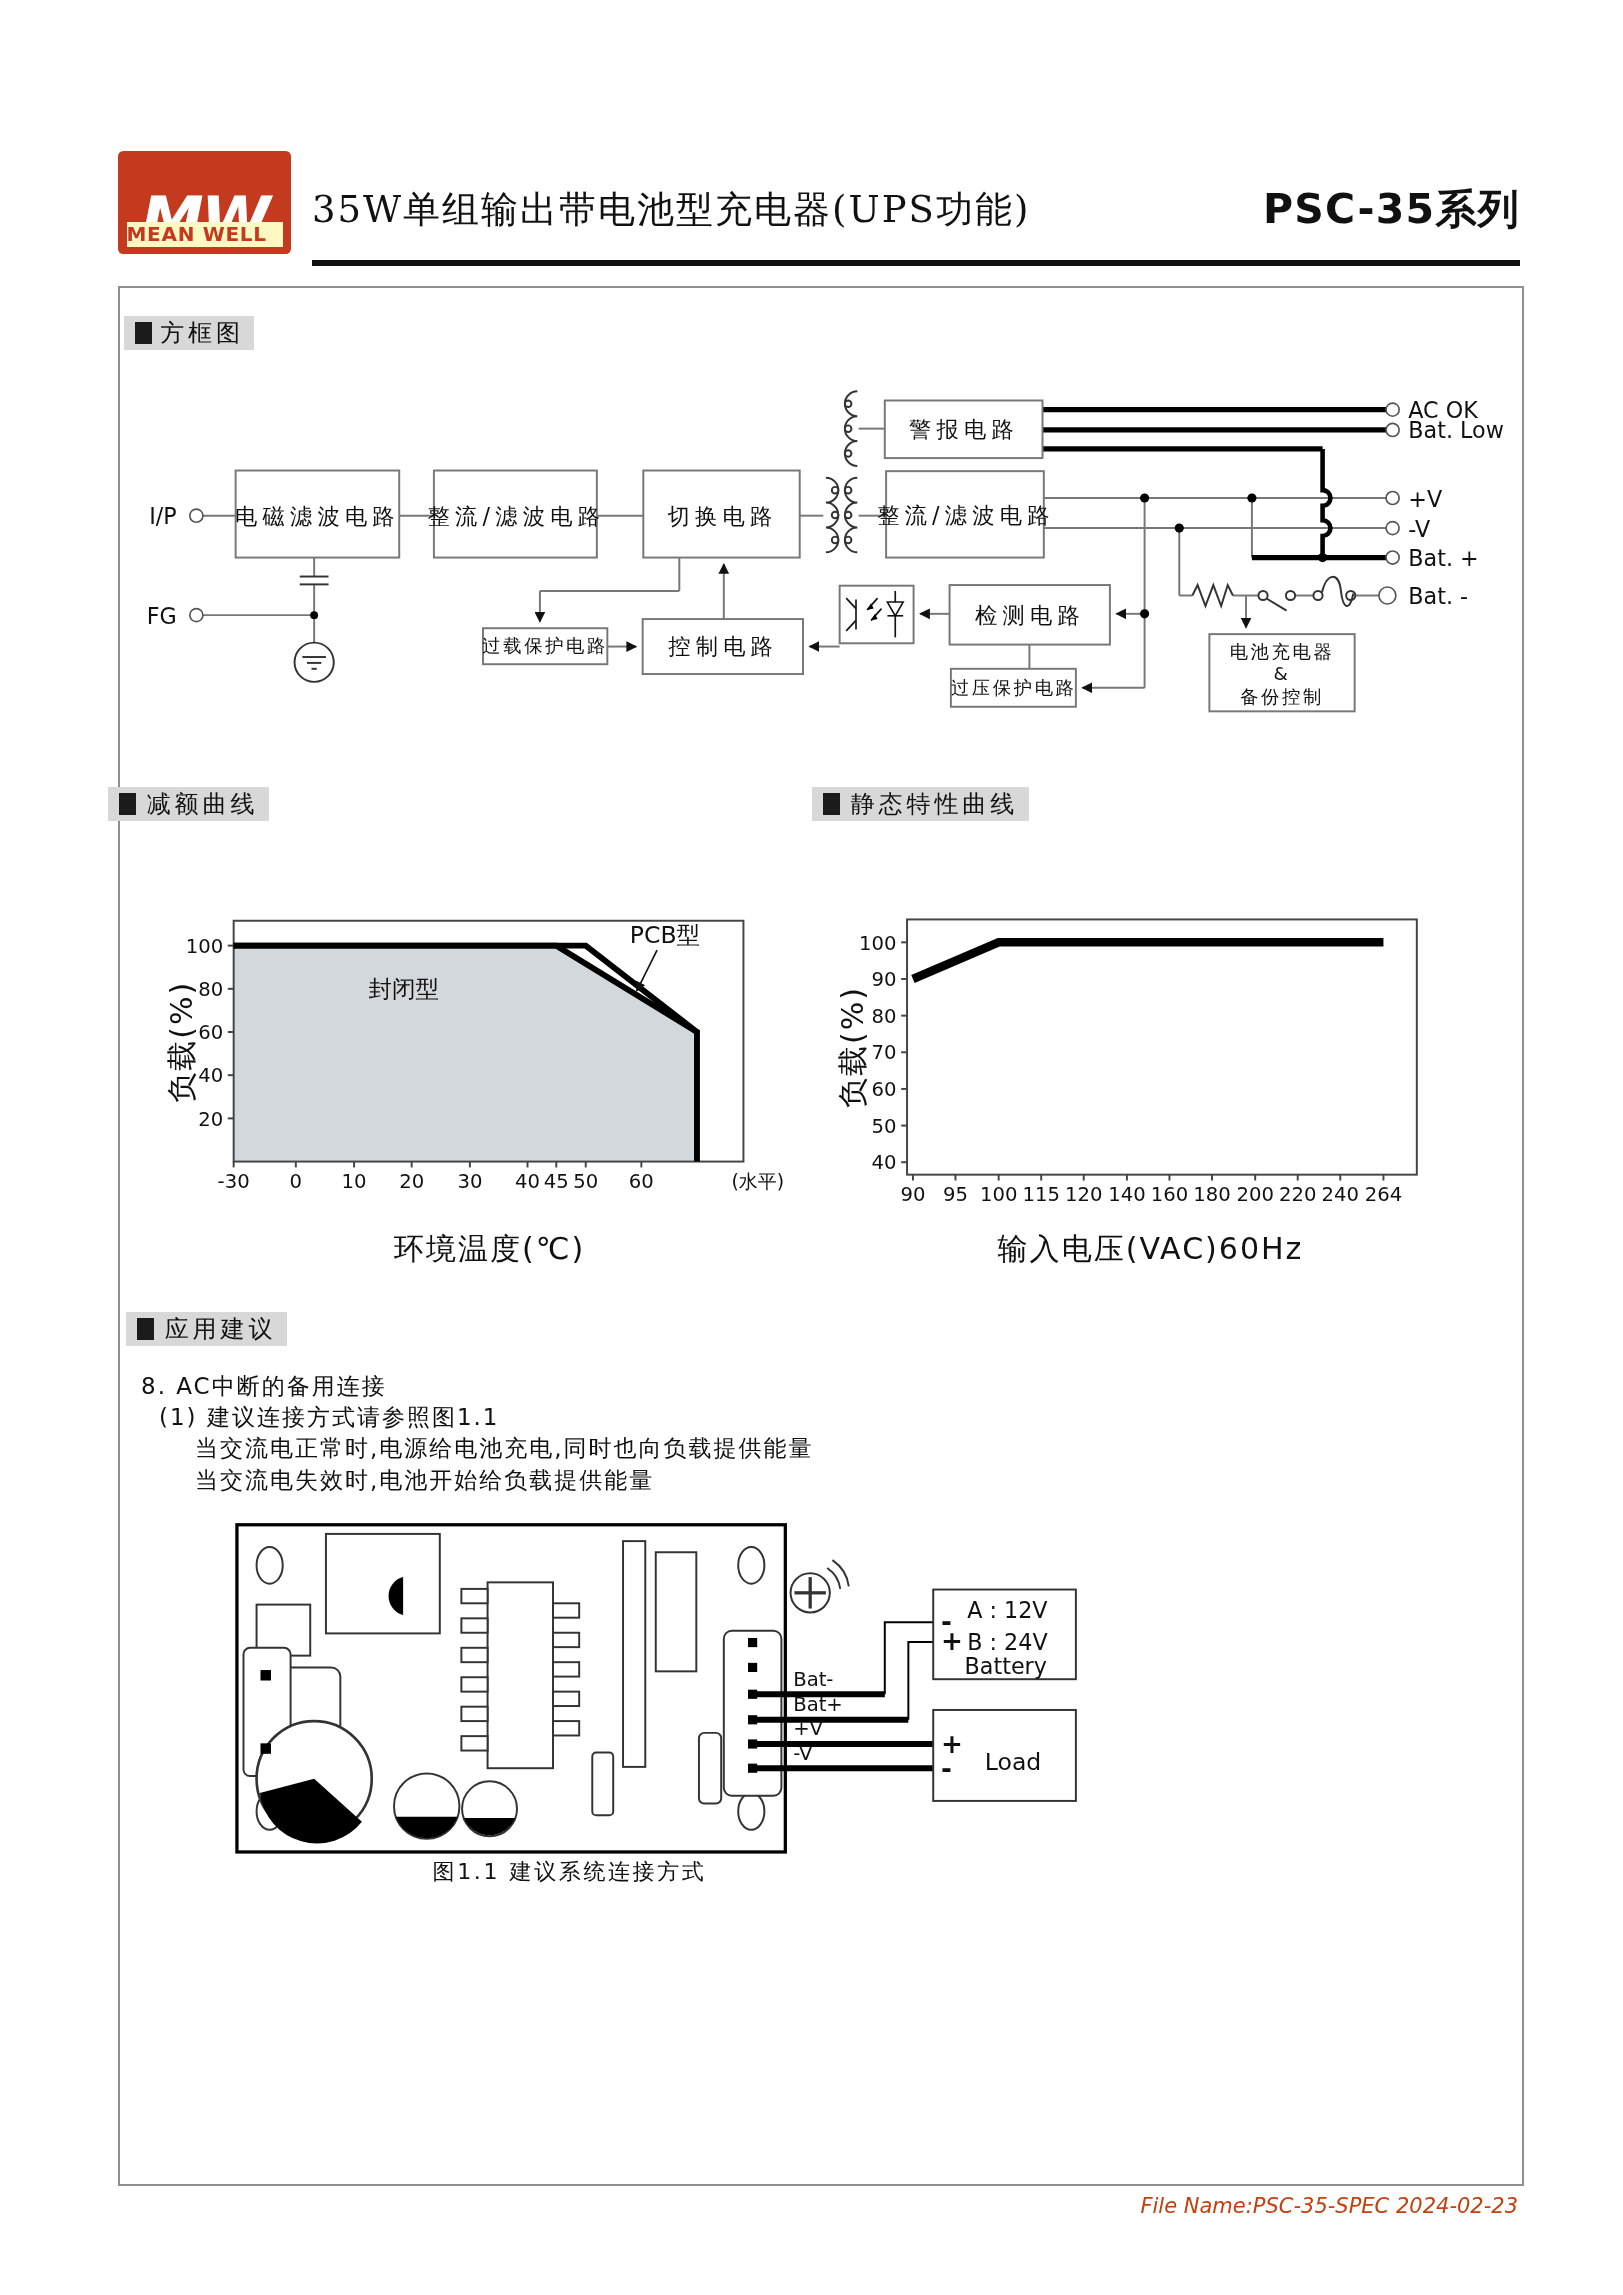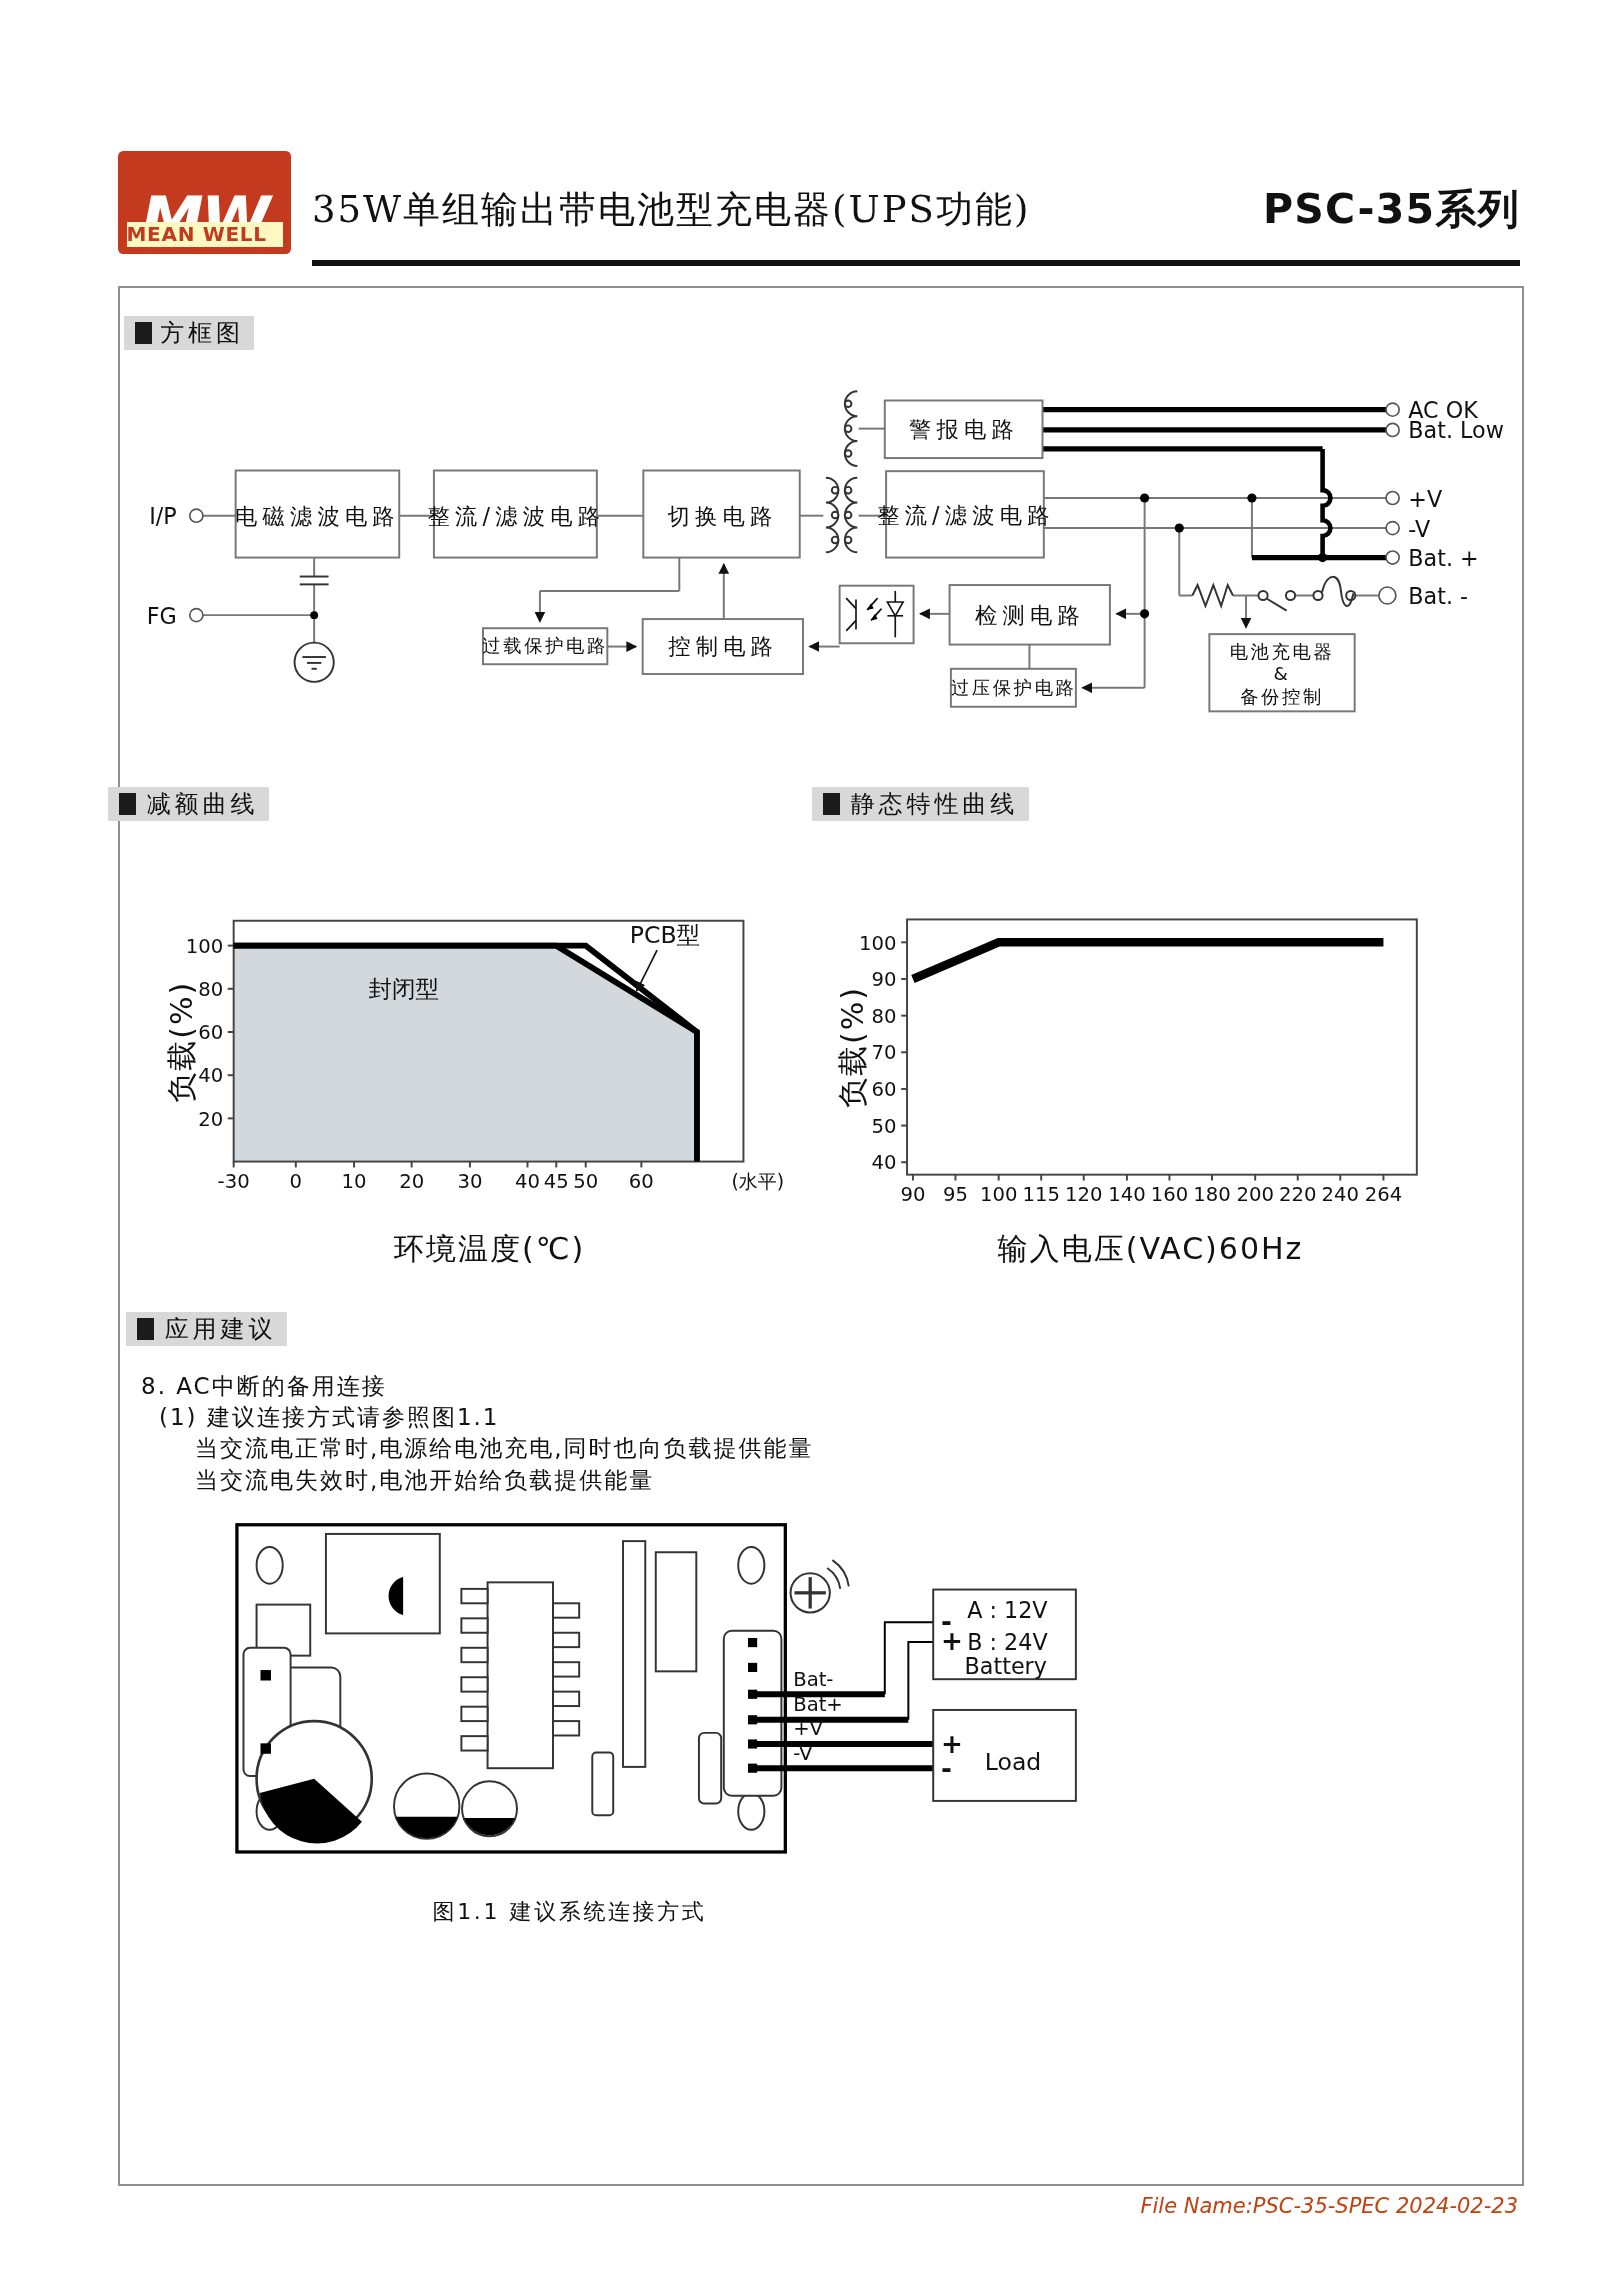--- a/index.html
+++ b/index.html
@@ -18,21 +18,21 @@
   #content-frame{left:118px;top:286px;width:1402px;height:1896px;border:2px solid #8f8f8f;}
   .sechdr{display:inline-flex;align-items:center;gap:10.5px;background:#d8d8d8;padding:0 10.5px;height:34px;font-size:24px;letter-spacing:3.9px;}
   .sechdr .sq{width:17.7px;height:21.6px;background:#1b1b1b;}
   #logo{left:118px;top:151px;width:173px;height:103px;background:#c43a1e;border-radius:5.2px;overflow:hidden;}
   #logo .mw{color:#fff;font-style:italic;font-weight:bold;font-size:63px;line-height:73px;text-align:center;letter-spacing:-2.6px;margin-top:32px;}
   #logo .brand{position:absolute;left:8.5px;right:8.5px;bottom:7.2px;height:25px;background:#fef9c3;color:#c43a1e;font-weight:bold;font-size:20px;line-height:25px;text-align:left;letter-spacing:0.7px;}
   #doc-title{left:312px;top:185px;font-family:"DejaVu Serif",serif;font-size:37px;letter-spacing:2px;white-space:nowrap;}
   #doc-series{top:182px;right:103px;font-size:41px;font-weight:bold;letter-spacing:1.3px;}
   #title-rule{left:312px;top:260px;width:1208px;height:5.9px;background:#111;}
   .appline{font-size:23px;letter-spacing:2px;white-space:nowrap;}
-  #fig-caption{left:386px;top:1897px;width:367px;text-align:center;font-size:22px;letter-spacing:2.6px;}
+  #fig-caption{left:386px;top:1857px;width:367px;text-align:center;font-size:22px;letter-spacing:2.6px;}
   #footer{left:1047px;top:2194px;width:471px;text-align:right;font-size:21px;font-style:italic;color:#c2410c;}
   .anno{font-size:36px;text-anchor:middle;}
   .axt{font-size:46px;text-anchor:middle;letter-spacing:3px;}
 </style>
 </head>
 <body>
 
 <div id="logo" class="abs">
   <div class="mw">MW</div>
   <div class="brand">MEAN WELL</div>

